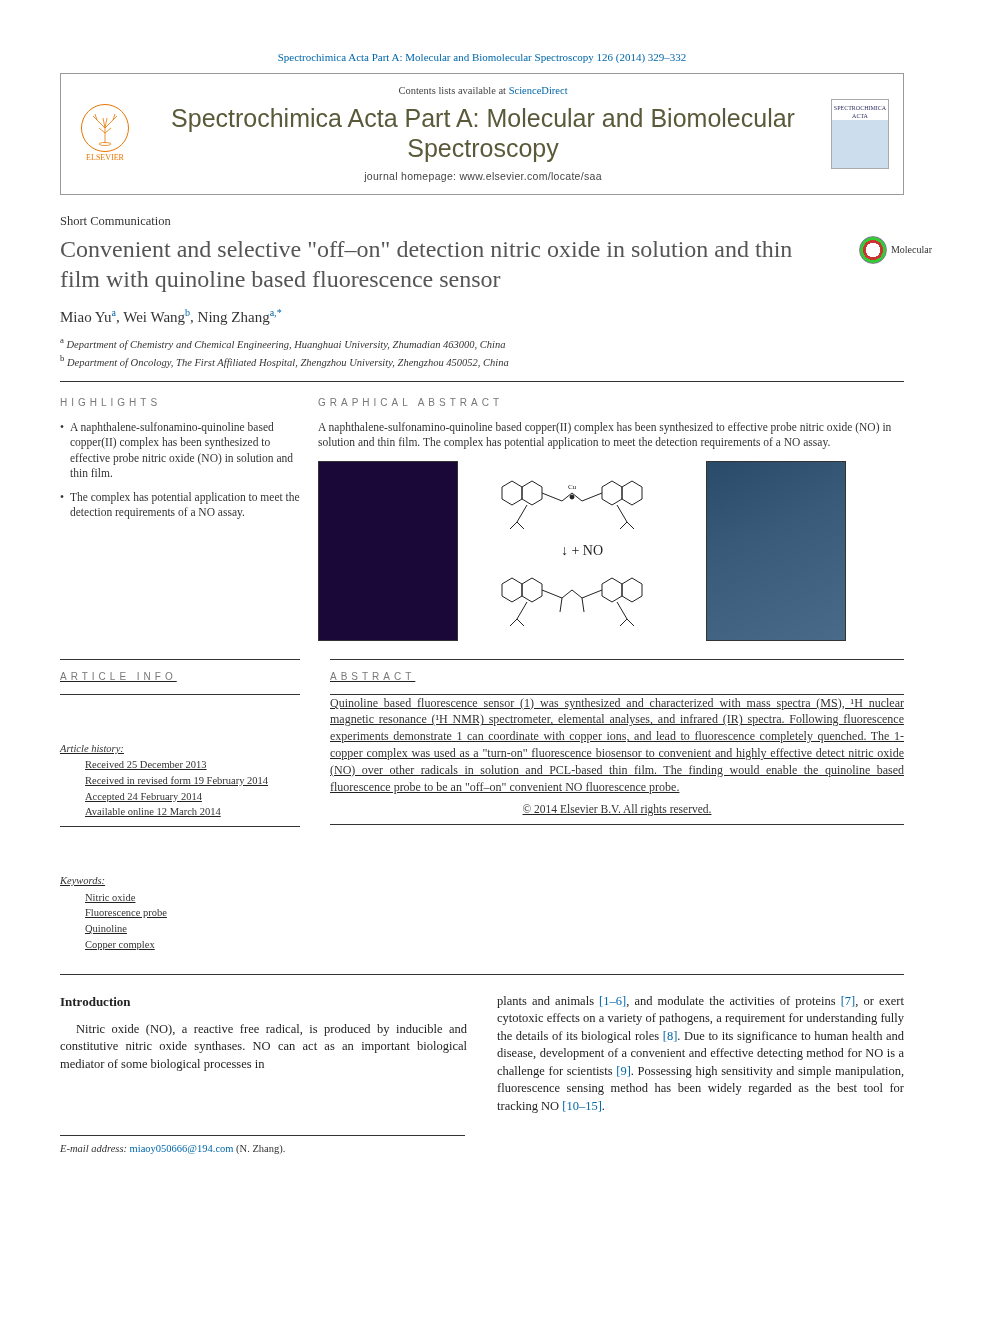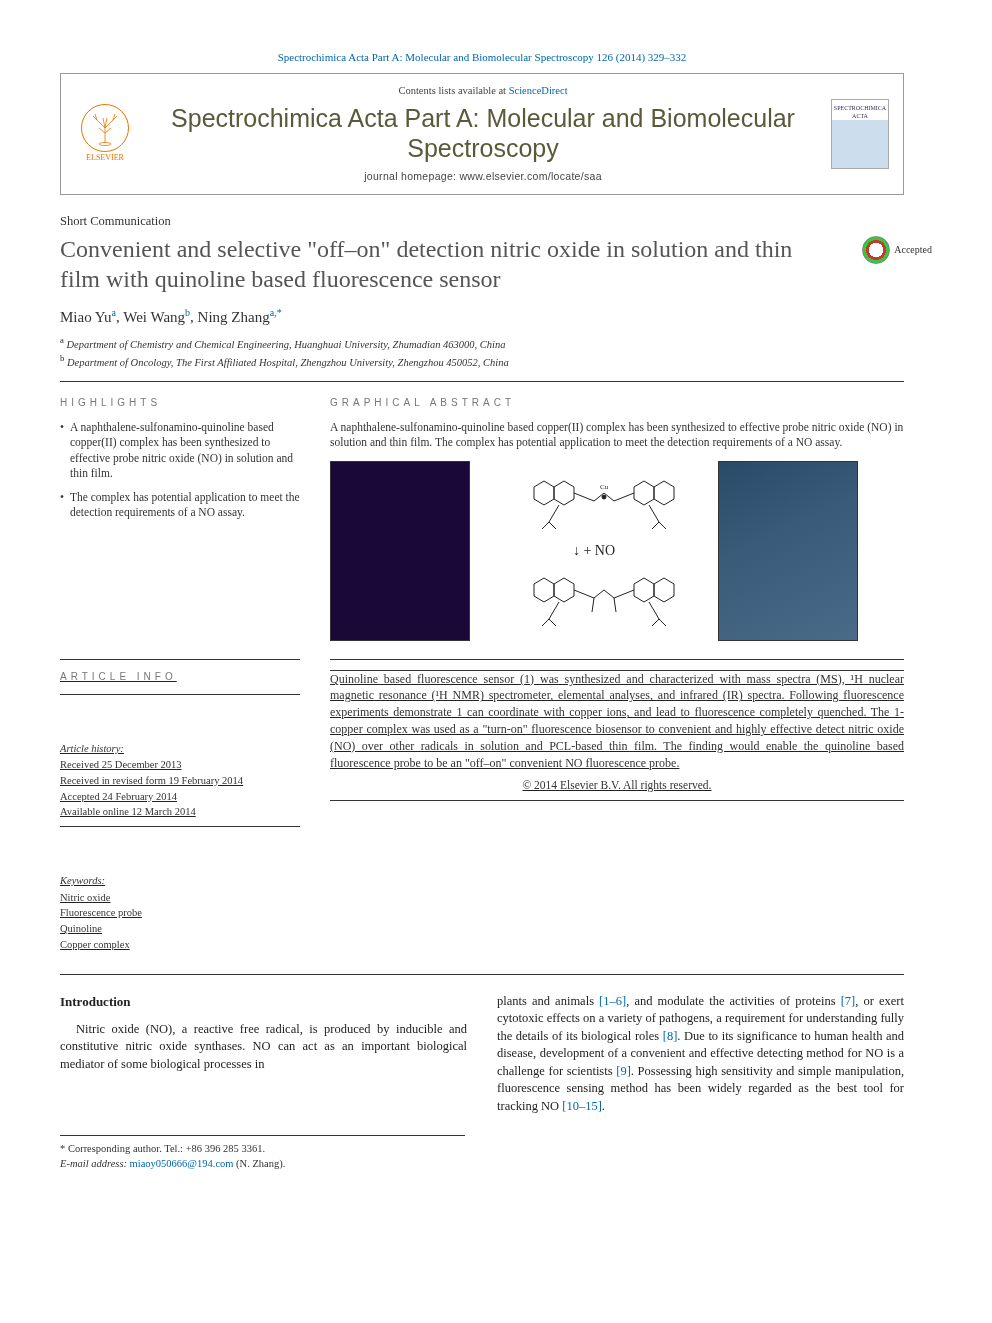--- a/index.html
+++ b/index.html
@@ -26,39 +26,39 @@
   .article-type { font-size: 12.5px; color: #333; margin-bottom: 4px; }
   .article-title { font-family: Georgia, serif; font-size: 24px; color: #555; font-weight: 400; line-height: 1.25; margin-bottom: 12px; max-width: 770px; }
   .crossmark { position: absolute; right: 60px; margin-top: -70px; display: flex; align-items: center; gap: 4px; font-size: 10px; color: #333; }
   .crossmark-icon { width: 28px; height: 28px; border-radius: 50%; background: radial-gradient(#fff 40%, #c33 40% 55%, #3c3 55% 70%, #36c 70% 85%, #cc3 85%); border:1px solid #888; }
   .authors { font-size: 15px; color: #333; margin-bottom: 6px; }
   .authors .name { color: #333; }
   .authors sup { color: #0066aa; font-size: 10px; }
   .affiliations { font-size: 10.5px; font-style: italic; color: #333; margin-bottom: 10px; }
   .affiliations sup { font-style: normal; }
   hr.rule { border: none; border-top: 1px solid #333; margin: 6px 0 14px; }
-  .cols-top { display: flex; gap: 30px; margin-bottom: 18px; }
+  .cols-top { display: flex; gap: 18px; margin-bottom: 18px; }
   .left-col { width: 240px; flex-shrink: 0; }
   .right-col { flex: 1; }
   .sect-head { font-size: 10px; letter-spacing: 4px; color: #777; text-transform: uppercase; margin-bottom: 10px; font-family: Arial, sans-serif; }
   .highlights ul { list-style: none; padding: 0; }
   .highlights li { font-size: 11.5px; color: #333; margin-bottom: 8px; padding-left: 10px; position: relative; line-height: 1.35; }
   .highlights li::before { content: "•"; position: absolute; left: 0; }
   .graph-abstract-text { font-size: 11.5px; color: #333; margin-bottom: 10px; line-height: 1.35; }
   .graph-images { display: flex; gap: 14px; align-items: center; }
   .gimg { background: #1a0838; width: 140px; height: 180px; border: 1px solid #333; }
   .gimg.light { background: linear-gradient(155deg, #2a4a6a, #3a5a7a 40%, #4a6a8a); }
   .gchem { width: 220px; height: 180px; display:flex; flex-direction:column; align-items:center; justify-content:center; font-size: 10px; color:#222; }
-  .chem-mol { width: 100%; height: 70px; border: none; display:flex;align-items:center;justify-content:flex-end;text-decoration:underline; }
+  .chem-mol { width: 100%; height: 70px; border: none; display:flex;align-items:center;justify-content:flex-start;text-decoration:underline; }
   .chem-svg { stroke:#222; stroke-width:1; fill:none; }
   .arrow-down { font-size: 14px; margin: 4px 0; }
   .info-abstract-row { display: flex; gap: 30px; margin-bottom: 20px; text-decoration: underline; }
   .info-block { font-size: 10.5px; color: #333; }
   .info-block .ihead { font-style: italic; margin-bottom: 2px; margin-top: 47px; }
-  .info-block .line { margin-bottom: 1px; }
+  .info-block .line { margin-bottom: 1px; margin-left: 25px; }
   .info-block .kw { margin-top: 12px; }
   .abstract-text { font-size: 12px; color: #333; text-align: justify; line-height: 1.4; }
   .copyright-line { text-align: center; font-size: 11.5px; color: #333; margin-top: 6px; }
   hr.full { border:none; border-top:1px solid #333; margin: 18px 0; }
   .body-cols { display: flex; gap: 30px; }
   .body-col { flex: 1; text-align: justify; font-size: 12.5px; color: #222; }
   .intro-head { font-weight: bold; font-size: 13px; margin-bottom: 10px; }
   .body-col a.cite { color: #0066aa; text-decoration: none; }
   .footnotes { margin-top: 20px; border-top: 1px solid #333; padding-top: 6px; font-size: 10.5px; color: #333; width: 48%; }
   .footnotes a { color: #0066aa; text-decoration: none; }
@@ -94,21 +94,21 @@
       <div class="journal-homepage">journal homepage: www.elsevier.com/locate/saa</div>
     </div>
     <div class="journal-thumb">SPECTROCHIMICA ACTA</div>
   </div>
 
   <div class="article-type">Short Communication</div>
   <h1 class="article-title">Convenient and selective "off–on" detection nitric oxide in solution and thin film with quinoline based fluorescence sensor</h1>
 
   <div class="crossmark">
     <div class="crossmark-icon"></div>
-    <span>Accepted</span>
+    <span>Molecular</span>
   </div>
 
   <div class="authors">
     <span class="name">Miao Yu</span><sup>a</sup>,
     <span class="name">Wei Wang</span><sup>b</sup>,
     <span class="name">Ning Zhang</span><sup>a,</sup><sup>*</sup>
   </div>
 
   <div class="affiliations">
     <div><sup>a</sup> <span>Department of Chemistry and Chemical Engineering, Huanghuai University, Zhumadian 463000, China</span></div>
@@ -183,40 +183,40 @@
           <div class="ihead">Keywords:</div>
           <div class="line">Nitric oxide</div>
           <div class="line">Fluorescence probe</div>
           <div class="line">Quinoline</div>
           <div class="line">Copper complex</div>
         </div>
       </div>
     </div>
     <div class="right-col">
       <hr class="info-top-rule">
+      <div class="sect-head">ABSTRACT</div>
       <hr class="half-rule">
       <div class="abstract-text">Quinoline based fluorescence sensor (1) was synthesized and characterized with mass spectra (MS), ¹H nuclear magnetic resonance (¹H NMR) spectrometer, elemental analyses, and infrared (IR) spectra. Following fluorescence experiments demonstrate 1 can coordinate with copper ions, and lead to fluorescence completely quenched. The 1-copper complex was used as a "turn-on" fluorescence biosensor to convenient and highly effective detect nitric oxide (NO) over other radicals in solution and PCL-based thin film. The finding would enable the quinoline based fluorescence probe to be an "off–on" convenient NO fluorescence probe.</div>
       <div class="copyright-line">© 2014 Elsevier B.V. All rights reserved.</div>
       <hr class="half-rule">
     </div>
   </div>
 
   <hr class="full">
 
   <div class="body-cols">
     <div class="body-col">
       <div class="intro-head">Introduction</div>
       <p style="text-indent:16px">Nitric oxide (NO), a reactive free radical, is produced by inducible and constitutive nitric oxide synthases. NO can act as an important biological mediator of some biological processes in</p>
     </div>
     <div class="body-col">
       <p><span>plants and animals </span><a href="#" class="cite">[1–6]</a><span>, and modulate the activities of proteins </span><a href="#" class="cite">[7]</a><span>, or exert cytotoxic effects on a variety of pathogens, a requirement for understanding fully the details of its biological roles </span><a href="#" class="cite">[8]</a><span>. Due to its significance to human health and disease, development of a convenient and effective detecting method for NO is a challenge for scientists </span><a href="#" class="cite">[9]</a><span>. Possessing high sensitivity and simple manipulation, fluorescence sensing method has been widely regarded as the best tool for tracking NO </span><a href="#" class="cite">[10–15]</a><span>.</span></p>
     </div>
   </div>
 
   <div class="footnotes">
-    <div><span>*</span> <span>Corresponding author. Tel.: +86 396 285 3361.</span></div>
     <div>
       <span style="font-style:italic">E-mail address: </span><a href="#">miaoy050666@194.com</a><span> (N. Zhang).</span>
     </div>
   </div>
 
 
 </div>
 
 </body></html>

